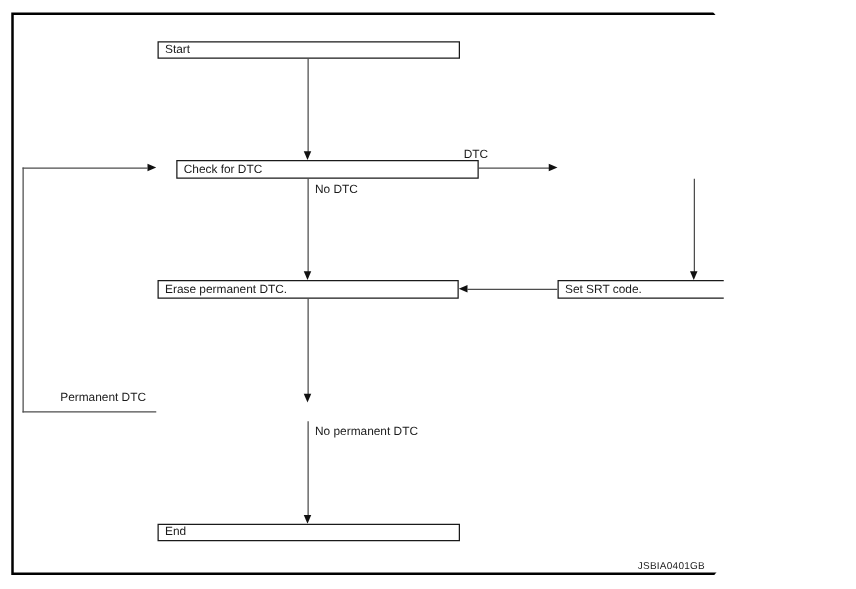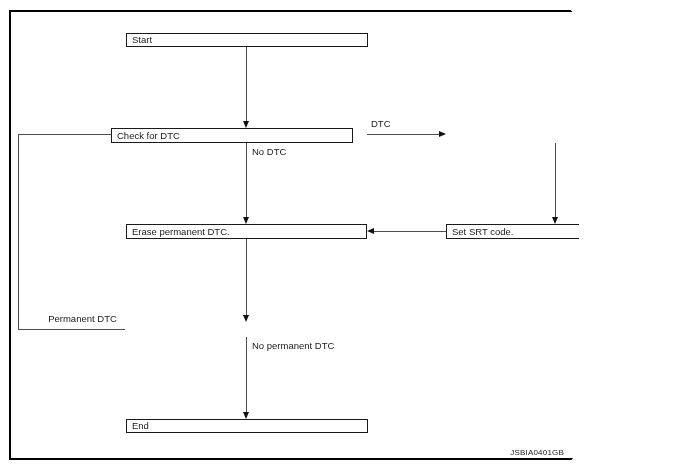--- a/index.html
+++ b/index.html
@@ -74,21 +74,21 @@
     position: absolute;
     right: 15px;
     top: 448px;
     font-size: 8px;
     color: #222222;
     letter-spacing: 0.2px;
   }
 
   
   #n-start            { left: 126px; top: 33px;  width: 242px; height: 14px; }
-  #n-check-dtc        { left: 111px; top: 128px; width: 242px; height: 15px; }
+  #n-check-dtc        { left: 141px; top: 128px; width: 242px; height: 15px; }
   #n-repair           { left: 446px; top: 129px; width: 221px; height: 14px; }
   #n-erase-permanent  { left: 126px; top: 224px; width: 241px; height: 15px; }
   #n-set-srt          { left: 446px; top: 224px; width: 221px; height: 15px; }
   #n-check-permanent  { left: 125px; top: 322px; width: 242px; height: 15px; }
   #n-end              { left: 126px; top: 419px; width: 242px; height: 14px; }
 
   
   #l-dtc              { left: 371px; top: 119px; }
   #l-no-dtc           { left: 252px; top: 147px; }
   #l-permanent-dtc    { left: 42px;  top: 314px; width: 81px; text-align: center; }

